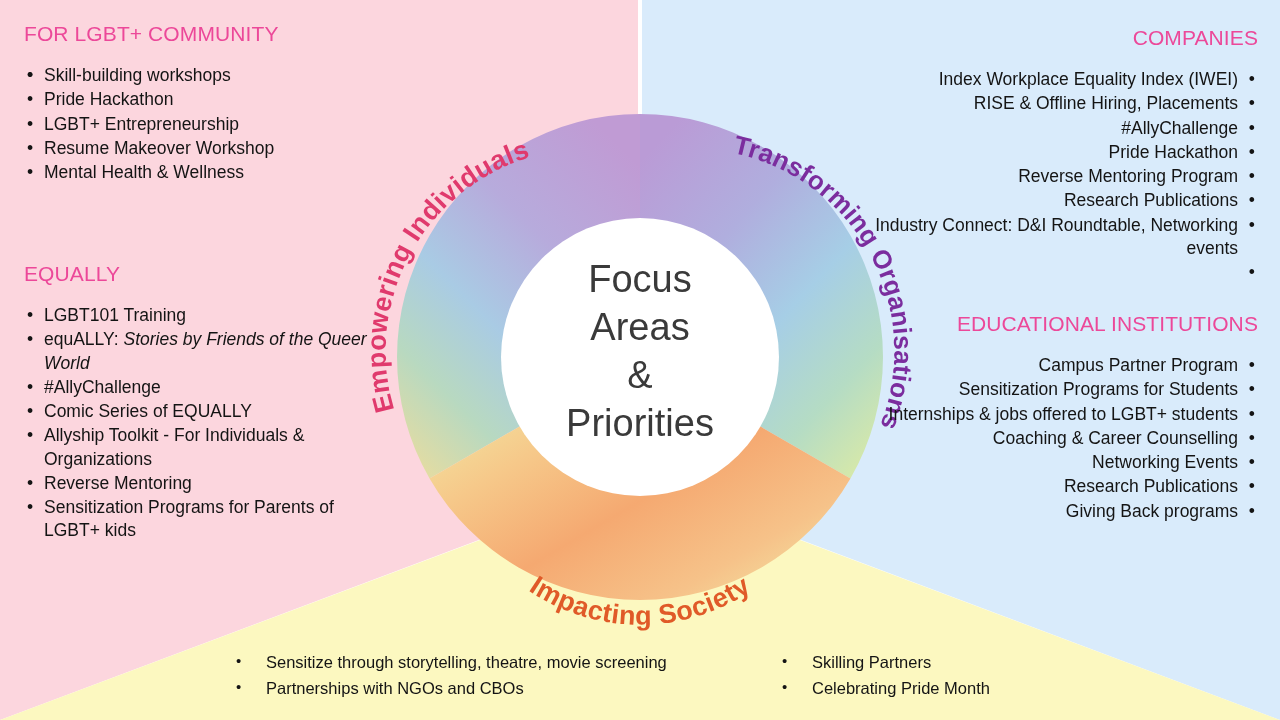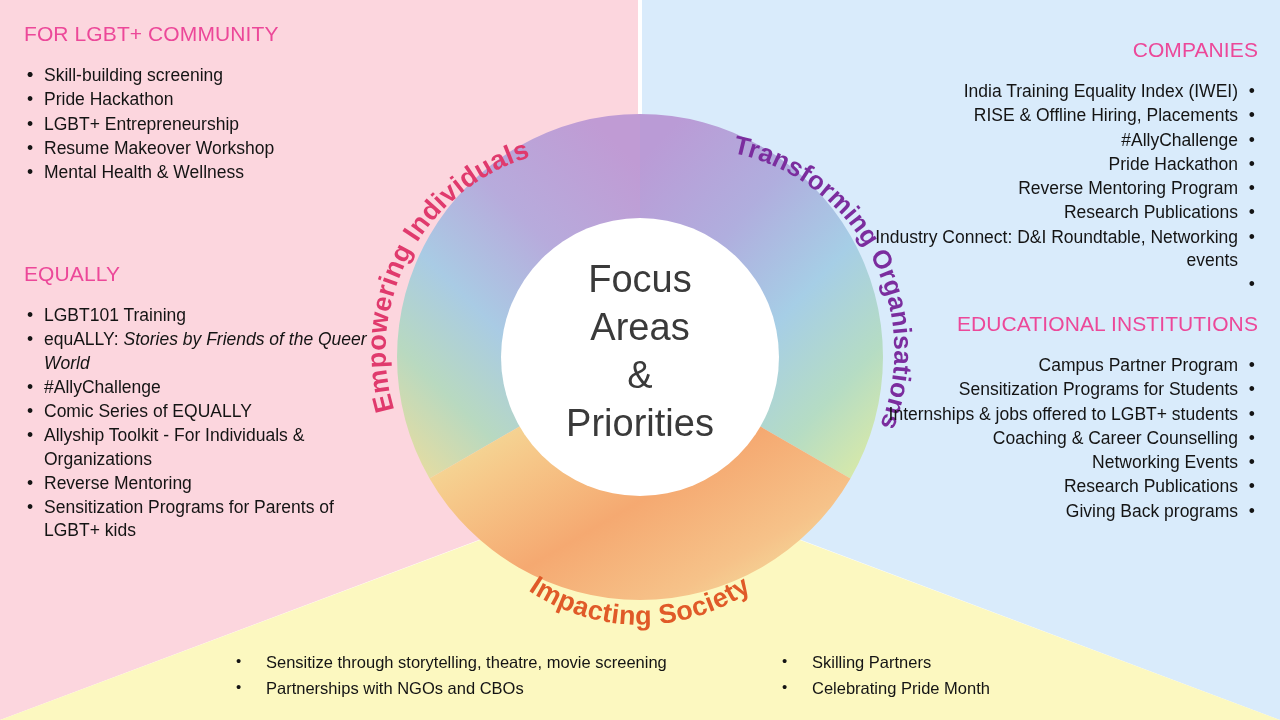--- a/index.html
+++ b/index.html
@@ -78,21 +78,21 @@
     padding-right: 20px;
   }
   .panel.right li .bul {
     position: absolute;
     right: 3px;
     top: 0;
   }
 
   #panel-community { left: 24px; top: 22px;  width: 390px; }
   #panel-allies    { left: 24px; top: 262px; width: 370px; }
-  #panel-companies { right: 22px; top: 38px;  width: 400px; }
+  #panel-companies { right: 22px; top: 26px;  width: 400px; }
   #panel-edu       { right: 22px; top: 312px; width: 380px; }
 
   
   .bottom-list {
     position: absolute;
     list-style: none;
     margin: 0;
     padding: 0;
   }
   .bottom-list li {
@@ -201,21 +201,21 @@
       <text x="640" y="340">Areas</text>
       <text x="640" y="388">&amp;</text>
       <text x="640" y="436">Priorities</text>
     </g>
   </svg>
 
   <div class="panel left" id="panel-community">
     <h2>FOR LGBT+ COMMUNITY</h2>
     <ul>
       <li><span class="bul">•</span></li>
-      <li><span class="bul">•</span><span>Skill-building screening</span></li>
+      <li><span class="bul">•</span><span>Skill-building workshops</span></li>
       <li><span class="bul">•</span><span>Pride Hackathon</span></li>
       <li><span class="bul">•</span><span>LGBT+ Entrepreneurship</span></li>
       <li><span class="bul">•</span><span>Resume Makeover Workshop</span></li>
       <li><span class="bul">•</span><span>Mental Health &amp; Wellness</span></li>
     </ul>
   </div>
 
   <div class="panel left" id="panel-allies">
     <h2>EQUALLY</h2>
     <ul>
@@ -225,21 +225,21 @@
       <li><span class="bul">•</span><span>Comic Series of EQUALLY</span></li>
       <li><span class="bul">•</span><span>Allyship Toolkit - For Individuals &amp; Organizations</span></li>
       <li><span class="bul">•</span><span>Reverse Mentoring</span></li>
       <li><span class="bul">•</span><span>Sensitization Programs for Parents of LGBT+ kids</span></li>
     </ul>
   </div>
 
   <div class="panel right" id="panel-companies">
     <h2>COMPANIES</h2>
     <ul>
-      <li><span>India Training Equality Index (IWEI)</span><span class="bul">•</span></li>
+      <li><span>Index Workplace Equality Index (IWEI)</span><span class="bul">•</span></li>
       <li><span>RISE &amp; Offline Hiring, Placements</span><span class="bul">•</span></li>
       <li><span>#AllyChallenge</span><span class="bul">•</span></li>
       <li><span>Pride Hackathon</span><span class="bul">•</span></li>
       <li><span>Reverse Mentoring Program</span><span class="bul">•</span></li>
       <li><span>Research Publications</span><span class="bul">•</span></li>
       <li><span>Industry Connect: D&amp;I Roundtable, Networking events</span><span class="bul">•</span></li>
       <li><span class="bul">•</span></li>
     </ul>
   </div>
 

